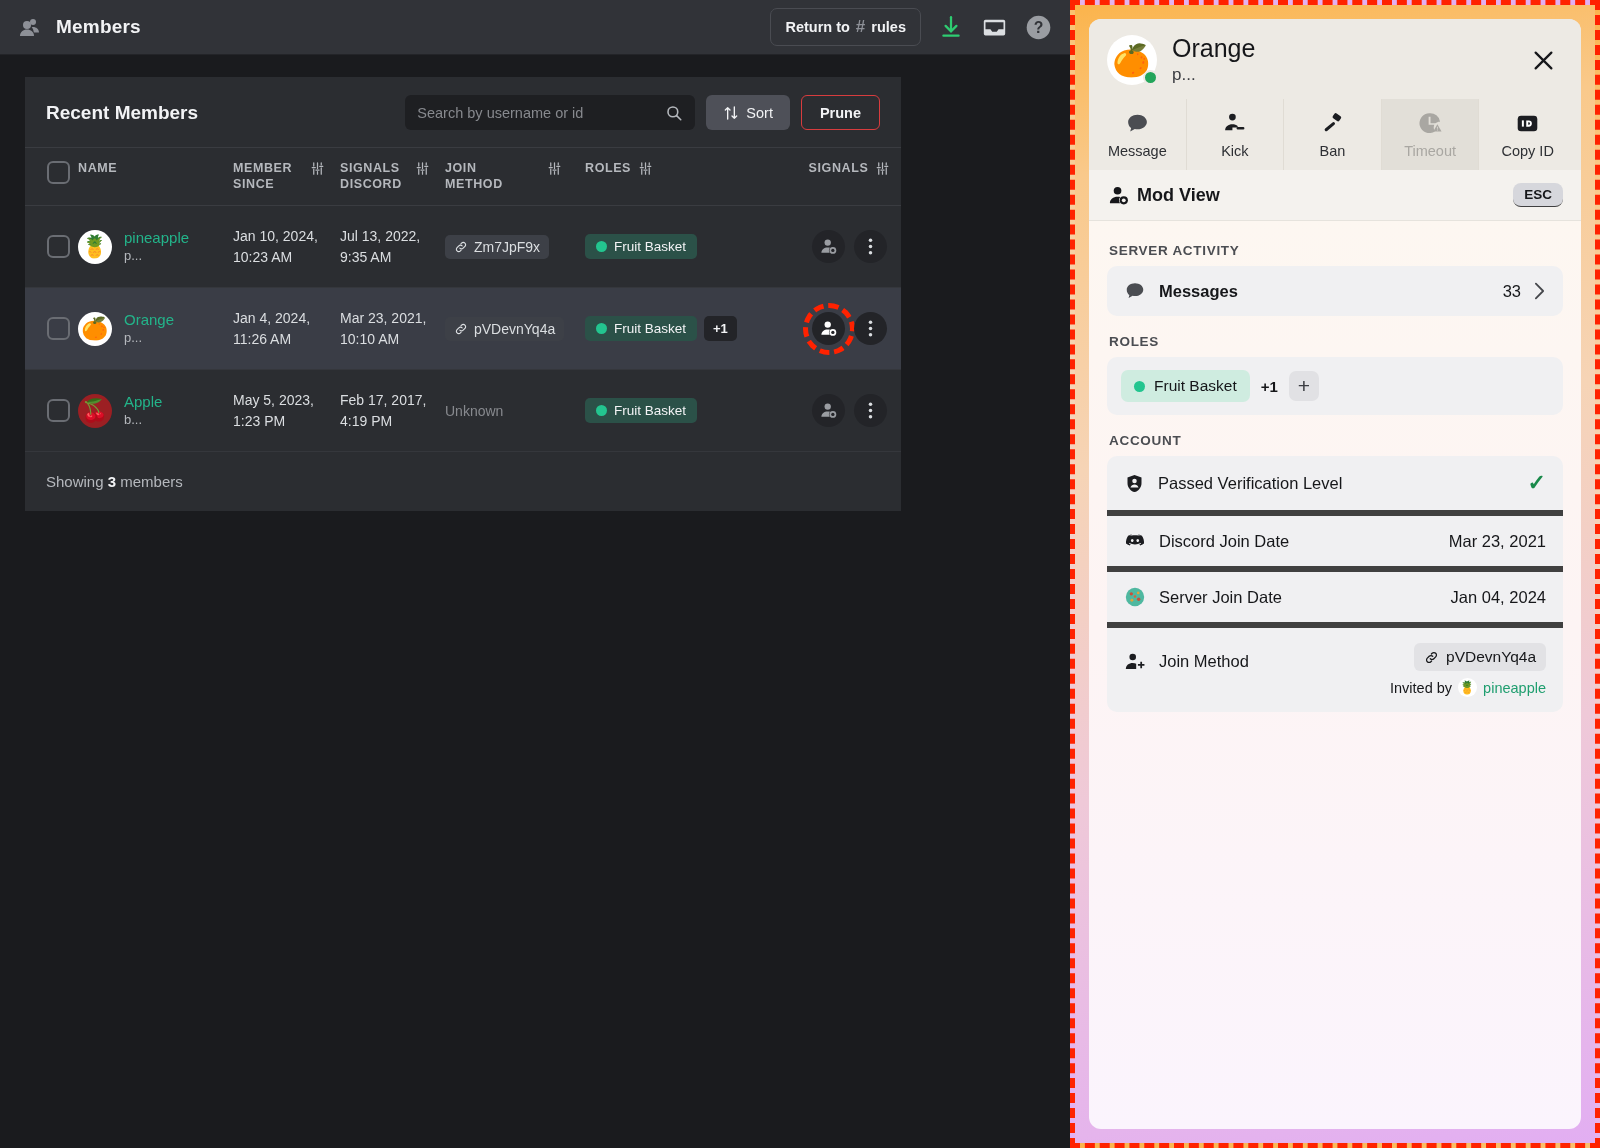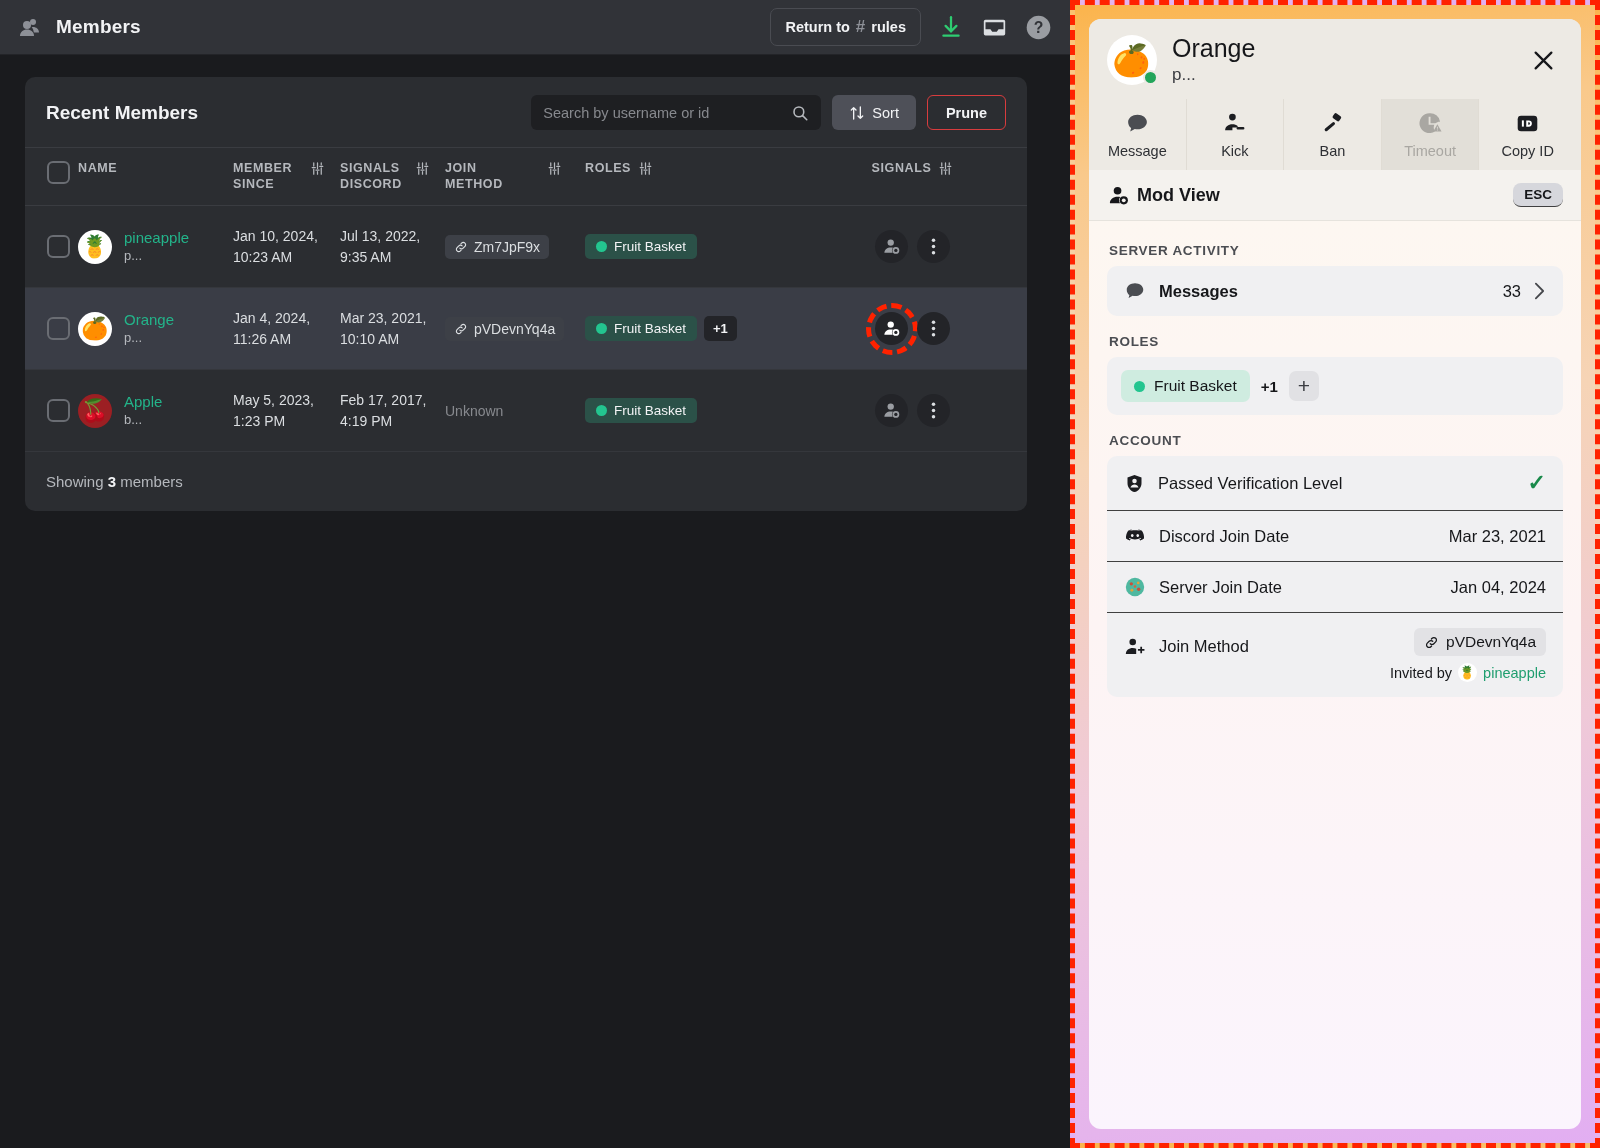--- a/index.html
+++ b/index.html
@@ -26,22 +26,22 @@
   .return-btn {
     border: 1px solid #4a4c52; border-radius: 7px; padding: 8px 14px;
     color: #f2f3f5; font-size: 14.5px; font-weight: bold; display: flex;
     align-items: center; gap: 6px; background: #313338; white-space: nowrap;
   }
   .return-btn .hash { color: #8d9097; font-weight: bold; font-size: 17px; }
   .icon-btn { display: flex; align-items: center; justify-content: center; }
 
   
   .card {
-    position: absolute; left: 25px; top: 77px; width: 1002px;
-    background: #2b2d31; border-radius: 10px; overflow: hidden;
+    position: absolute; left: 25px; top: 77px; width: 876px;
+    background: #2b2d31; border-radius: 0; overflow: hidden;
   }
   .card-head {
     display: flex; align-items: center; padding: 18px 21px 17px 21px;
   }
   .card-title { color: #f2f3f5; font-size: 19px; font-weight: bold; }
   .card-head-right { margin-left: auto; display: flex; align-items: center; gap: 11px; }
   .search-box {
     width: 290px; height: 35px; background: #1e1f22; border-radius: 6px;
     display: flex; align-items: center; padding: 0 12px;
   }
@@ -164,21 +164,21 @@
 
   .p-body { flex: 1; padding: 16px 18px 0 18px; }
   .sec-label {
     color: #4b4d52; font-size: 13.5px; font-weight: bold; letter-spacing: .7px;
     margin: 6px 0 8px 2px;
   }
   .sec-label.mt { margin-top: 18px; }
   .grp { background: #f0f0f2; border-radius: 10px; overflow: hidden; }
   .grow {
     display: flex; align-items: center; padding: 14px 17px; gap: 13px;
-    border-top: 1px solid #404040; min-height: 50px;
+    border-top: 6px solid #404040; min-height: 50px;
   }
   .grow:first-child { border-top: none; }
   .grow .lbl { color:#16171a; font-size: 16.5px; }
   .grow .lbl.bold { font-weight: bold; }
   .grow .val { margin-left: auto; color:#16171a; font-size: 16.5px; display:flex; align-items:center; gap: 12px;}
   .chev { color:#46484d; font-size: 19px; }
   .roles-grp { padding: 13px 14px; display:flex; align-items:center; gap: 11px; }
   .p-role-pill {
     display:inline-flex; align-items:center; gap:9px; background:#cfece0;
     border-radius: 7px; padding: 7px 13px; color:#16171a; font-size: 15.5px;

